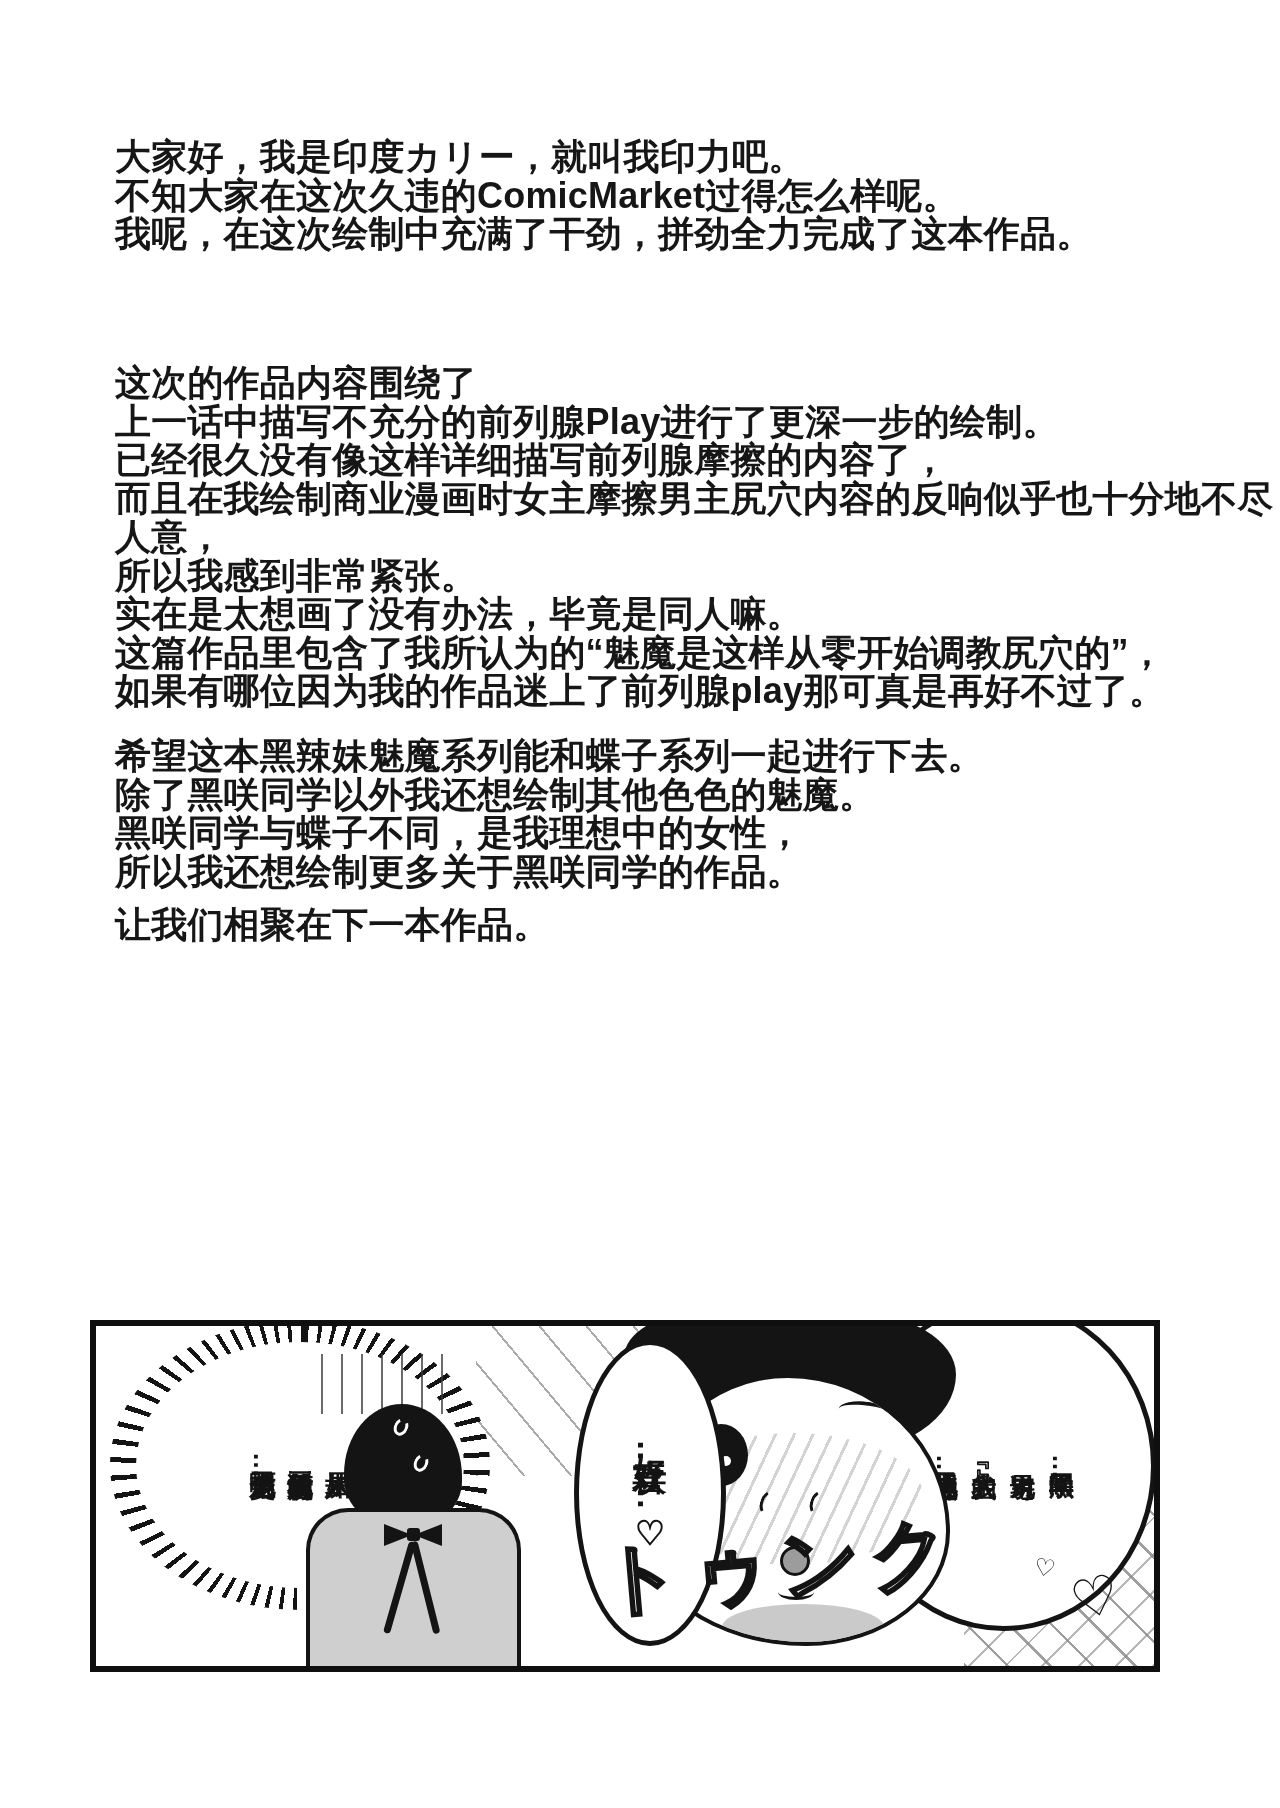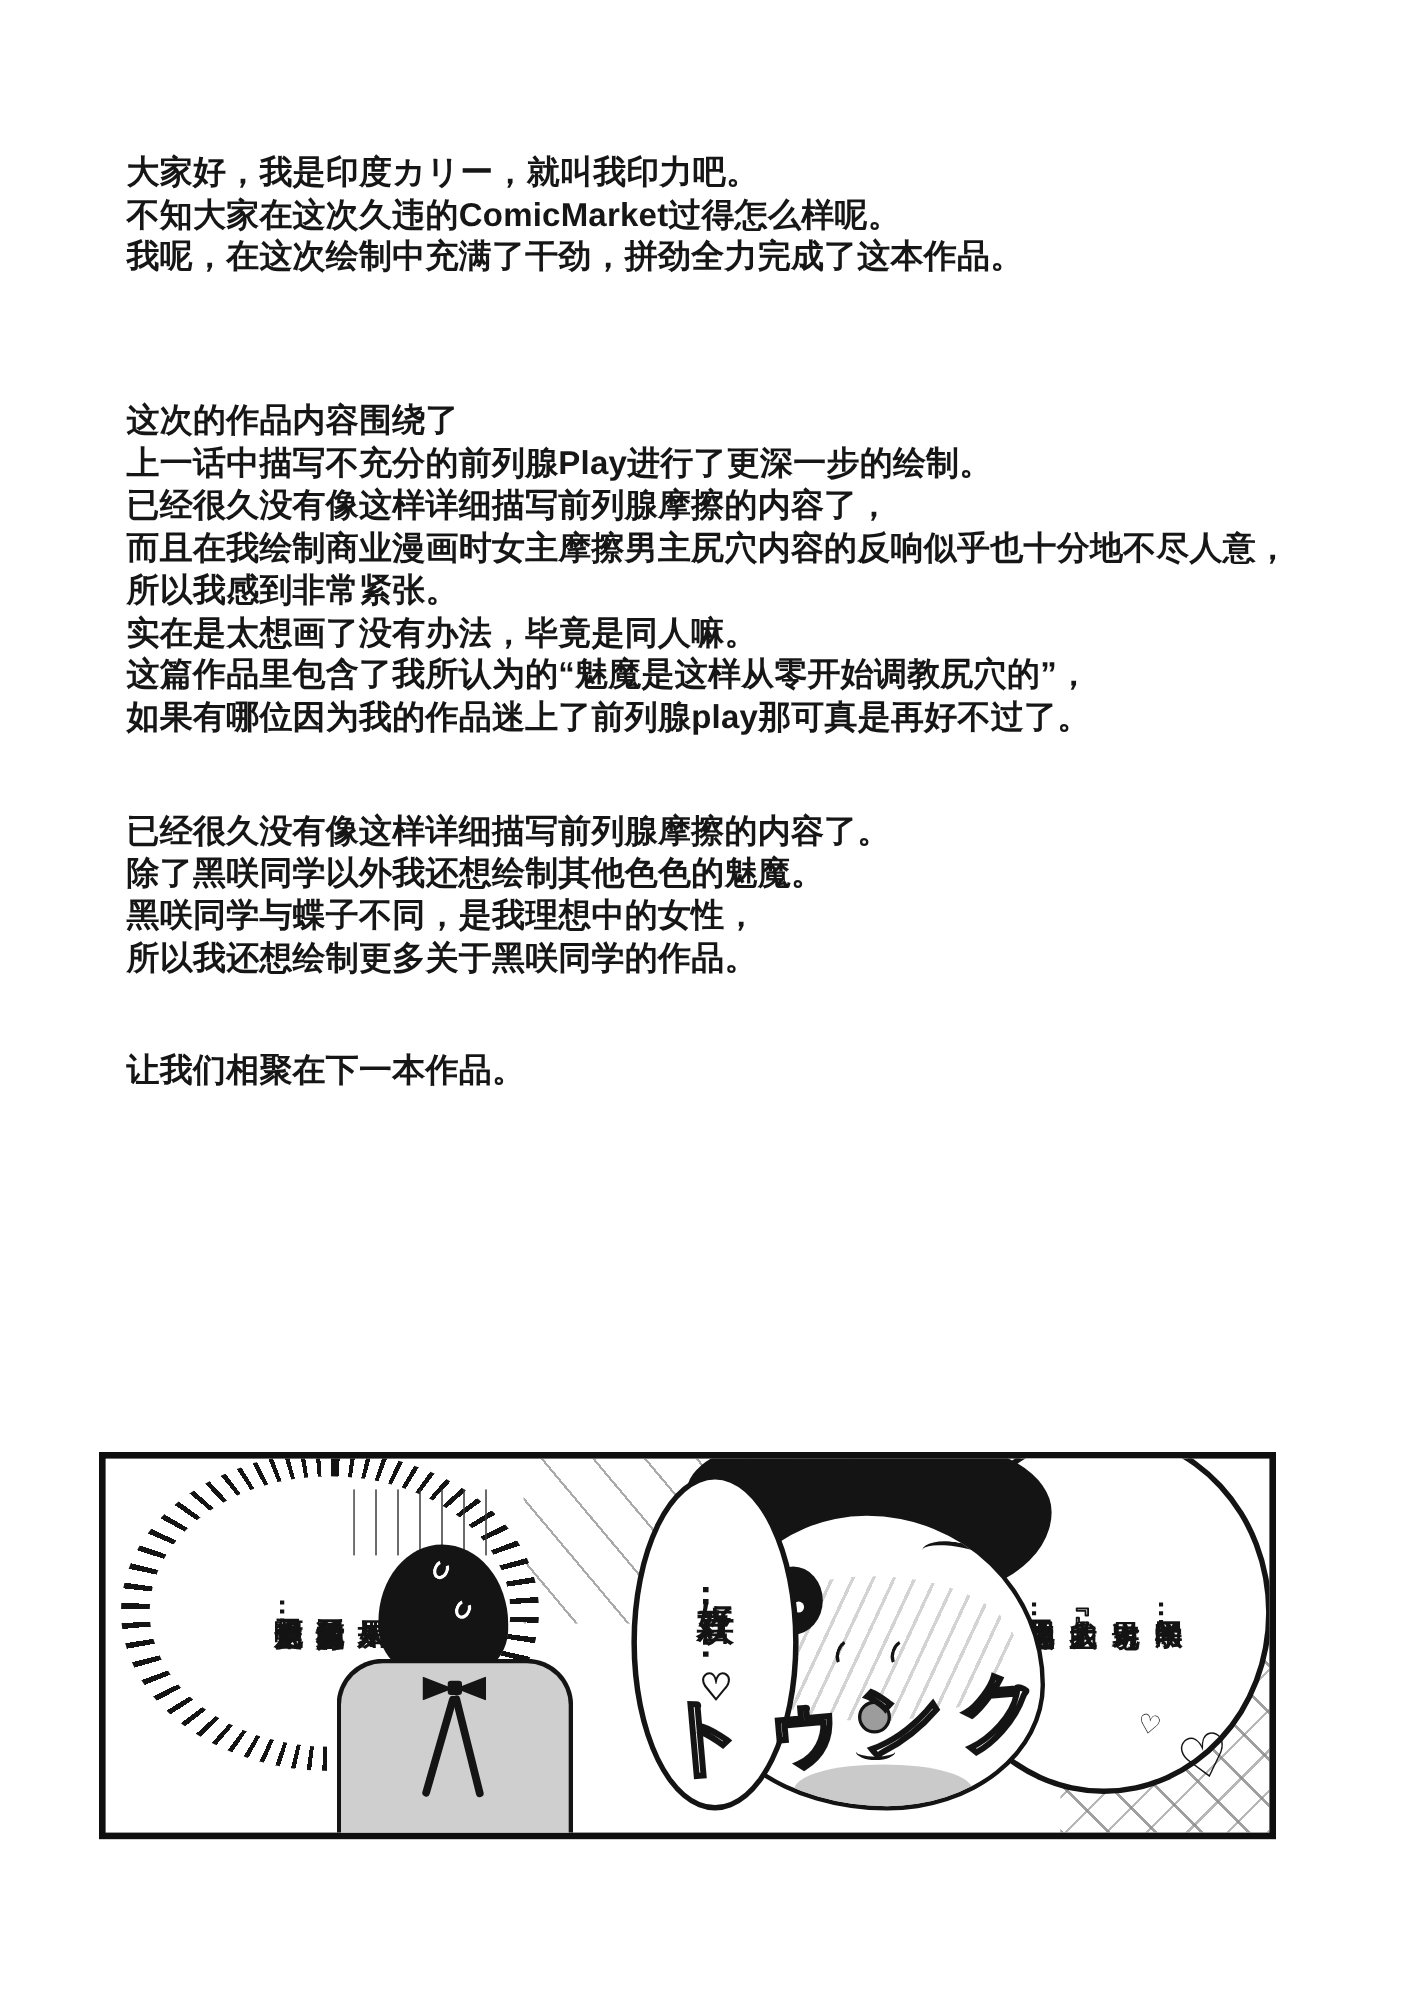--- a/index.html
+++ b/index.html
@@ -1,21 +1,21 @@
 <!DOCTYPE html>
 <html><head>
 <meta charset="utf-8">
 <style>
   html,body{margin:0;padding:0;background:#ffffff;}
   .page{position:relative;width:1280px;height:1808px;background:#ffffff;overflow:hidden;
         font-family:"Liberation Sans",sans-serif;color:#161616;}
   
-  .afterword p{position:absolute;left:115px;margin:0;font-size:30px;line-height:38.5px;
+  .afterword p{position:absolute;left:115px;margin:0;font-size:36px;line-height:38.5px;
                font-weight:700;color:#161616;white-space:pre-line;letter-spacing:0.2px;}
-  .p1{top:138px;} .p2{top:364px;} .p3{top:737px;} .p4{top:955px;}
+  .p1{top:138px;} .p2{top:364px;} .p3{top:737px;} .p4{top:906px;}
   
   .panel{position:absolute;left:90px;top:1320px;width:1058px;height:340px;
          border:6px solid #0f0f0f;background:#ffffff;overflow:hidden;}
   .panel *{position:absolute;box-sizing:border-box;}
   
   .hatch-a{left:380px;top:0;width:300px;height:150px;z-index:1;opacity:.42;
            background:repeating-linear-gradient(50deg,rgba(17,17,17,.85) 0 2px,transparent 2px 36px);}
   .hatch-b{left:868px;top:148px;width:190px;height:192px;z-index:1;opacity:.5;
            background:repeating-linear-gradient(45deg,rgba(17,17,17,.8) 0 2.5px,transparent 2.5px 30px),
                       repeating-linear-gradient(-45deg,rgba(17,17,17,.6) 0 2px,transparent 2px 26px);}
@@ -90,21 +90,21 @@
 不知大家在这次久违的ComicMarket过得怎么样呢。
 我呢，在这次绘制中充满了干劲，拼劲全力完成了这本作品。</p>
     <p class="p2">这次的作品内容围绕了
 上一话中描写不充分的前列腺Play进行了更深一步的绘制。
 已经很久没有像这样详细描写前列腺摩擦的内容了，
 而且在我绘制商业漫画时女主摩擦男主尻穴内容的反响似乎也十分地不尽人意，
 所以我感到非常紧张。
 实在是太想画了没有办法，毕竟是同人嘛。
 这篇作品里包含了我所认为的“魅魔是这样从零开始调教尻穴的”，
 如果有哪位因为我的作品迷上了前列腺play那可真是再好不过了。</p>
-    <p class="p3">已经很久没有像这样详细描写前列腺摩擦的内容了。
+    <p class="p3">希望这本黑辣妹魅魔系列能和蝶子系列一起进行下去。
 除了黑咲同学以外我还想绘制其他色色的魅魔。
 黑咲同学与蝶子不同，是我理想中的女性，
 所以我还想绘制更多关于黑咲同学的作品。</p>
     <p class="p4">让我们相聚在下一本作品。</p>
   </div>
 
   <div class="panel">
 
     <div class="hatch-a"></div>
     <div class="hatch-b"></div>

